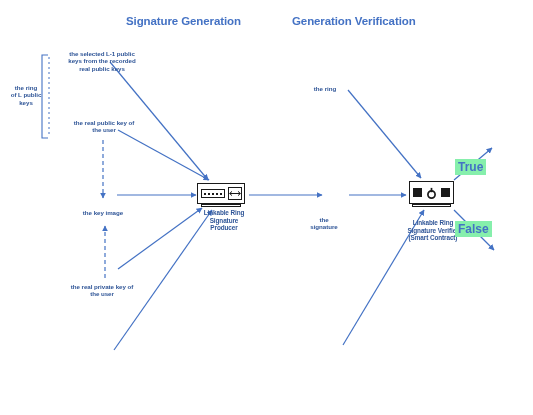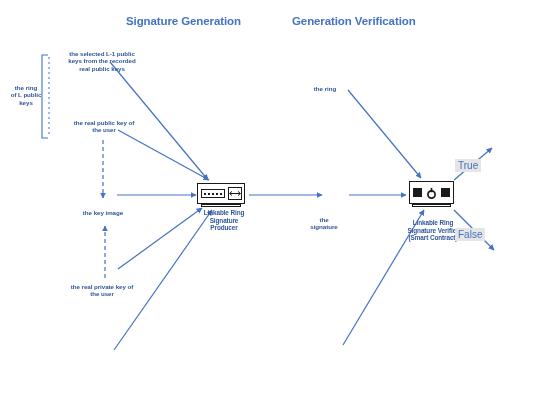--- a/index.html
+++ b/index.html
@@ -42,23 +42,23 @@
     font-size: 6.2px;
     letter-spacing: -0.05px;
   }
   .devlbl {
     font-size: 6.4px;
     letter-spacing: -0.1px;
   }
   .boolbox {
     position: absolute;
     color: #4472c4;
-    background: #e5e5e5;
-    font-size: 10px;
-    font-weight: normal;
+    background: #86efac;
+    font-size: 12px;
+    font-weight: bold;
     padding: 1px 3px;
     white-space: nowrap;
   }
   
   .device {
     position: absolute;
     background: #ffffff;
     border: 1.4px solid #1a1a1a;
     box-sizing: border-box;
   }
@@ -234,15 +234,15 @@
     </svg>
     <span class="sq"></span>
   </div>
   <div class="dev-base base-verifier"></div>
 
   <div class="txt devlbl" style="left:397px; top:219px; width:72px;">Linkable Ring
 Signature Verifier
 (Smart Contract)</div>
 
   <div class="boolbox" style="left:455px; top:159px;">True</div>
-  <div class="boolbox" style="left:455px; top:228px;">False</div>
+  <div class="boolbox" style="left:455px; top:221px;">False</div>
 
 </div>
 
 </body></html>

